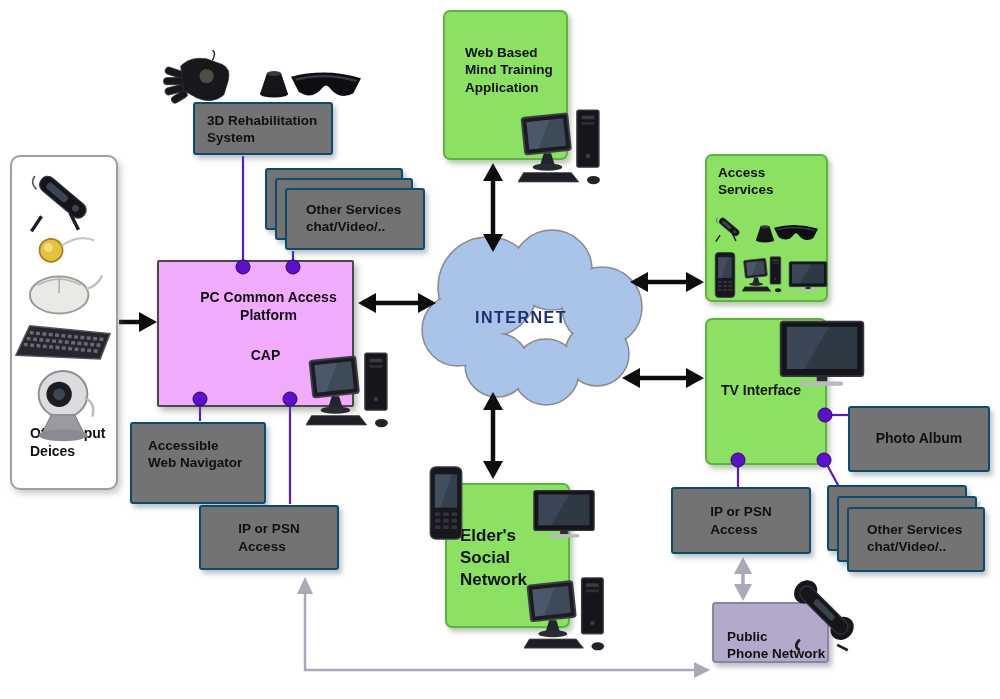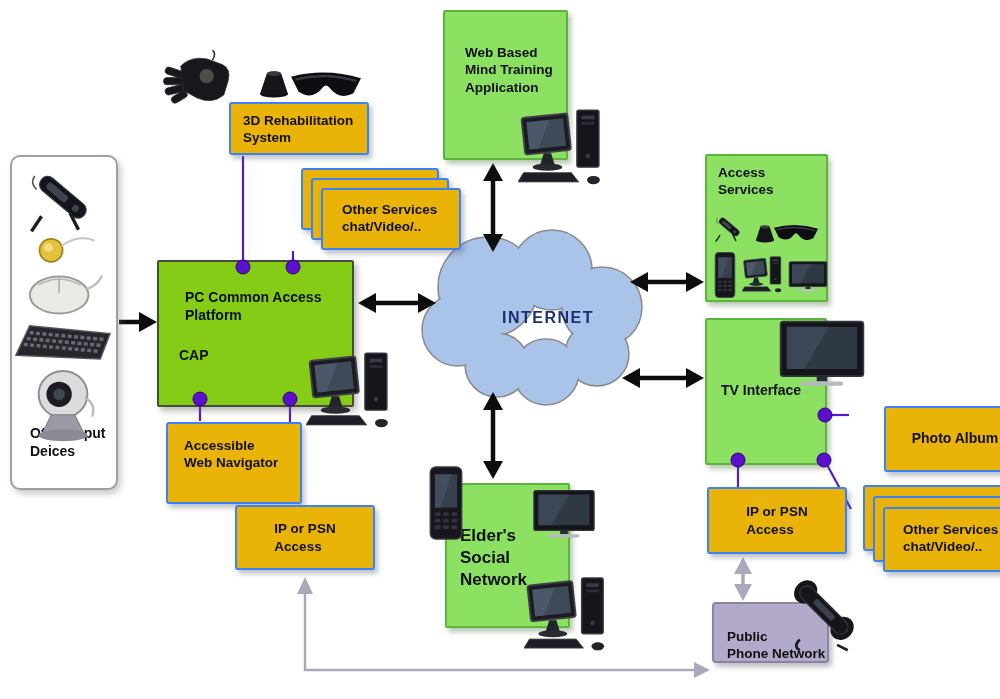--- a/index.html
+++ b/index.html
@@ -4,27 +4,27 @@
 <style>
   * { margin:0; padding:0; box-sizing:border-box; }
   html,body { background:#ffffff; font-family:"Liberation Sans", sans-serif; }
   #canvas { position:relative; width:1000px; height:699px; background:#ffffff; overflow:hidden; }
   svg.layer { position:absolute; left:0; top:0; width:1000px; height:699px; pointer-events:none; }
   #bg { z-index:1; }
   .node { position:absolute; z-index:2; }
   #fg { z-index:5; }
   .icon { position:absolute; z-index:4; overflow:visible; }
   .label { white-space:pre-line; font-weight:bold; color:#101010; line-height:1.28; font-size:13.5px; }
-  .box-cyan  { background:#eab308; border:2px solid #3b82f6; border-radius:3px;  box-shadow:3px 4px 5px rgba(90,110,120,.40);margin-left:36px; }
-  .box-green { background:#8ce062; border:2px solid #5cb43c; border-radius:2px;  box-shadow:3px 4px 5px rgba(80,120,70,.40); }
-  .box-tan   { background:#84cc16; border:2px solid #4a4a44; border-radius:2px;  box-shadow:3px 4px 6px rgba(100,100,90,.45); }
+  .box-cyan  { background:#737373; border:2px solid #0c4a6e; border-radius:3px;  box-shadow:3px 4px 5px rgba(90,110,120,.40); }
+  .box-green { background:#8ce062; border:2px solid #5cb43c; border-radius:7px;  box-shadow:3px 4px 5px rgba(80,120,70,.40); }
+  .box-tan   { background:#f0abfc; border:2px solid #4a4a44; border-radius:2px;  box-shadow:3px 4px 6px rgba(100,100,90,.45);text-align:center; }
   .box-white { background:#ffffff; border:2px solid #9aa0a6; border-radius:10px; box-shadow:3px 4px 6px rgba(120,120,120,.38); }
   .box-lav   { background:#b3aacb; border:2px solid #8a84a0; border-radius:4px;  box-shadow:3px 4px 5px rgba(100,100,120,.42); }
   .center { display:flex; align-items:center; justify-content:center; }
-  #internet-label { position:absolute; z-index:3; left:468px; top:308px; width:160px; text-align:center;
+  #internet-label { position:absolute; z-index:3; left:441px; top:308px; width:160px; text-align:center;
                     font-weight:bold; font-size:16px; letter-spacing:1.5px; color:#1d2f72; }
 </style>
 </head>
 <body>
 
 <svg width="0" height="0" style="position:absolute">
 <defs>
   <symbol id="sym-computer" viewBox="0 0 100 90">
     <rect x="64" y="6" width="24" height="62" rx="2" fill="#15151b" stroke="#3c3c46" stroke-width="1.5"></rect>
     <rect x="69" y="12" width="14" height="4" fill="#3a3a44"></rect>

